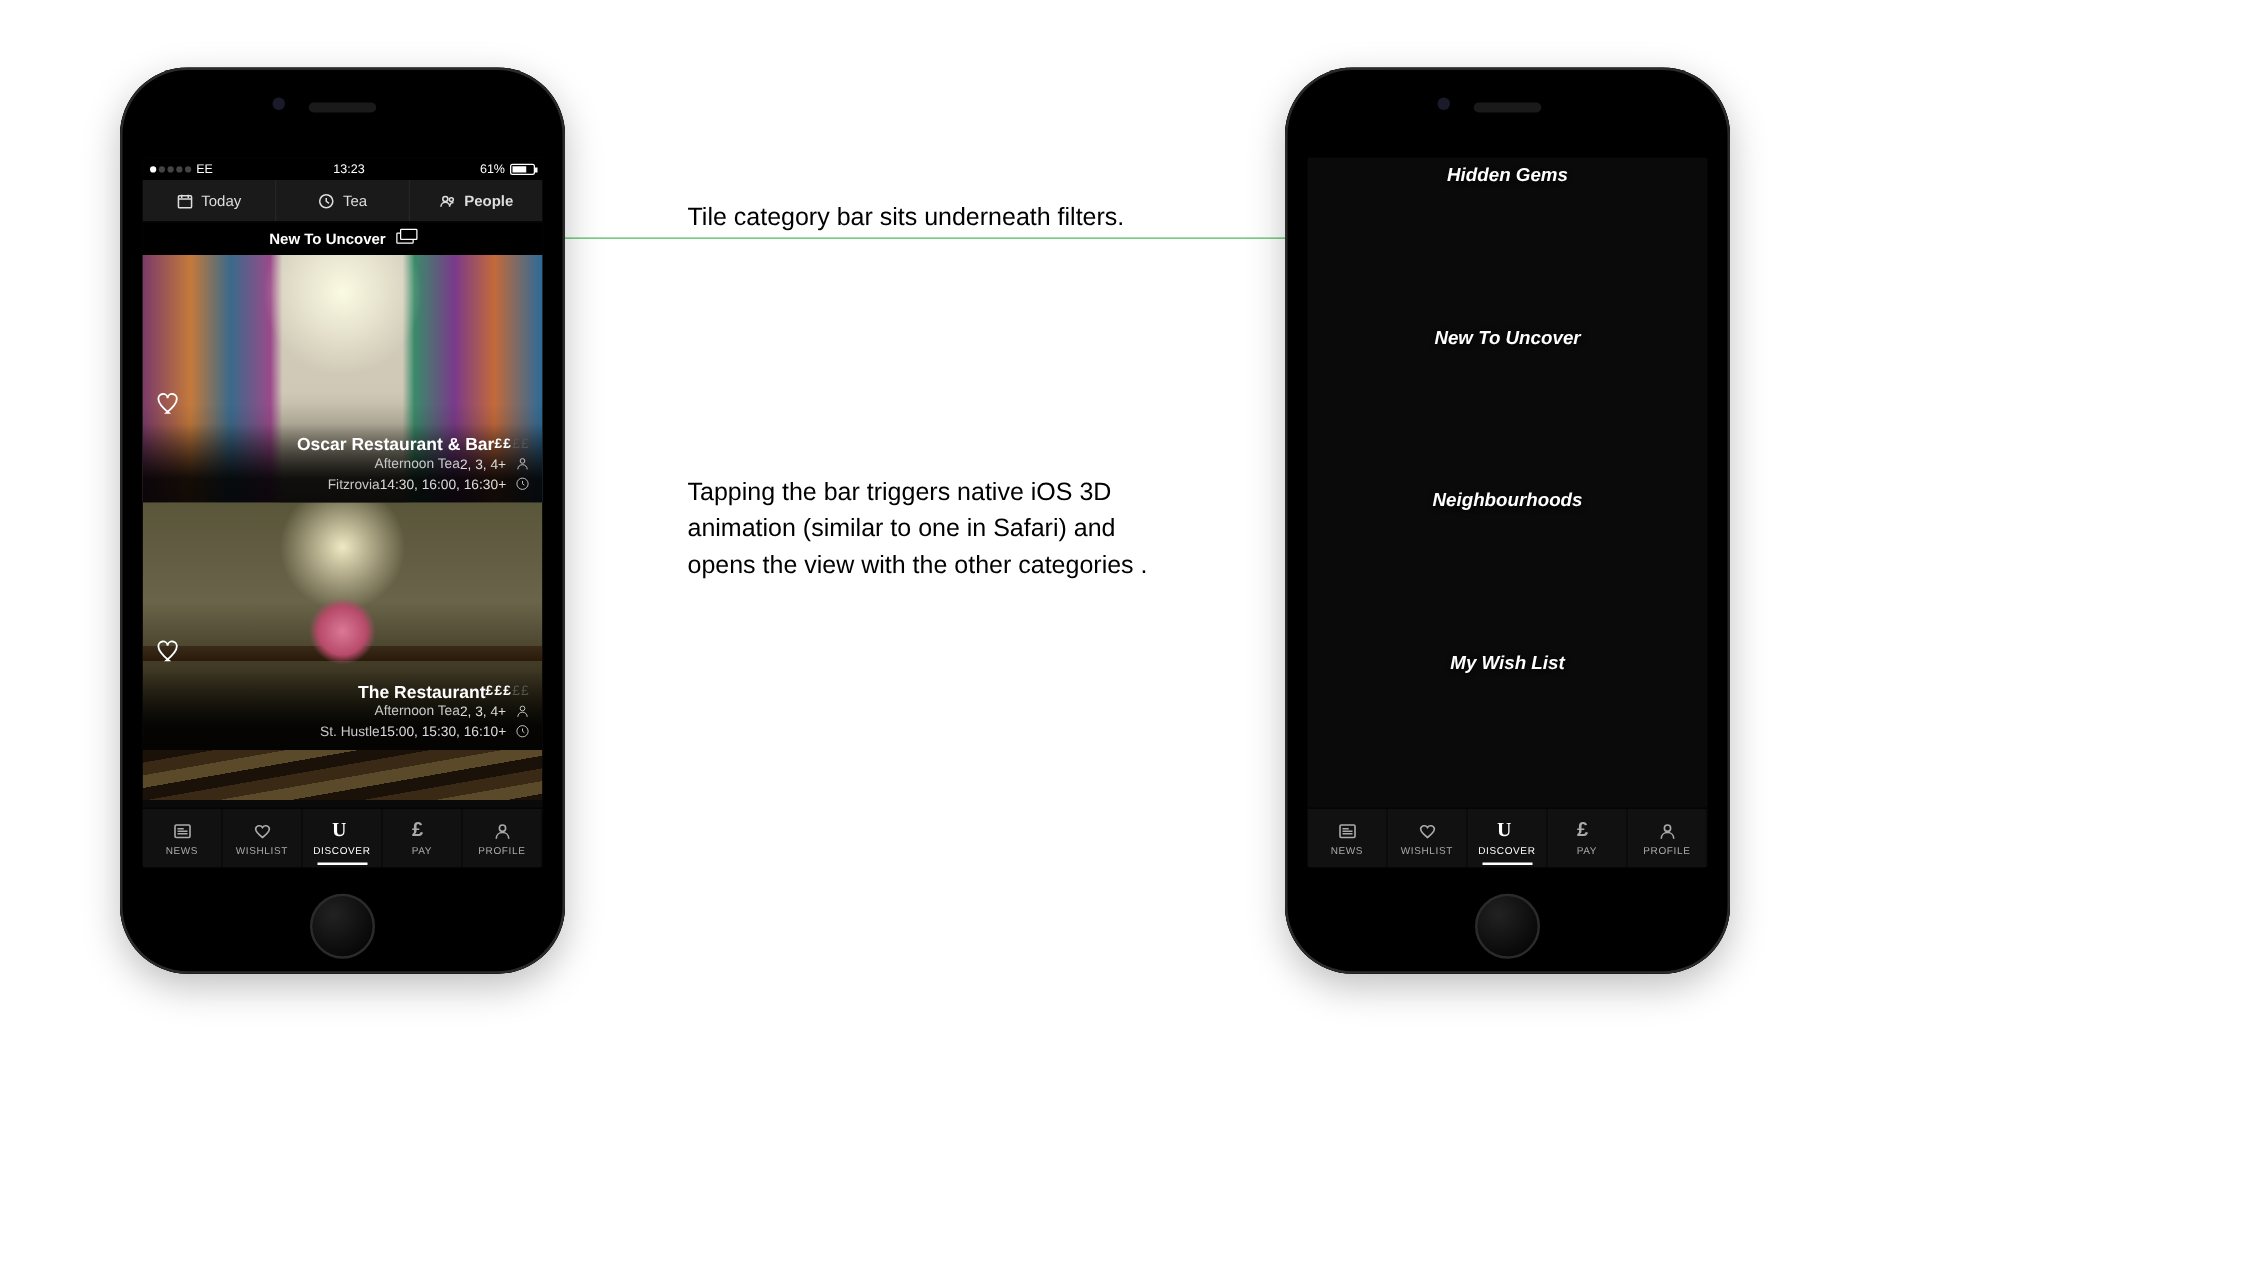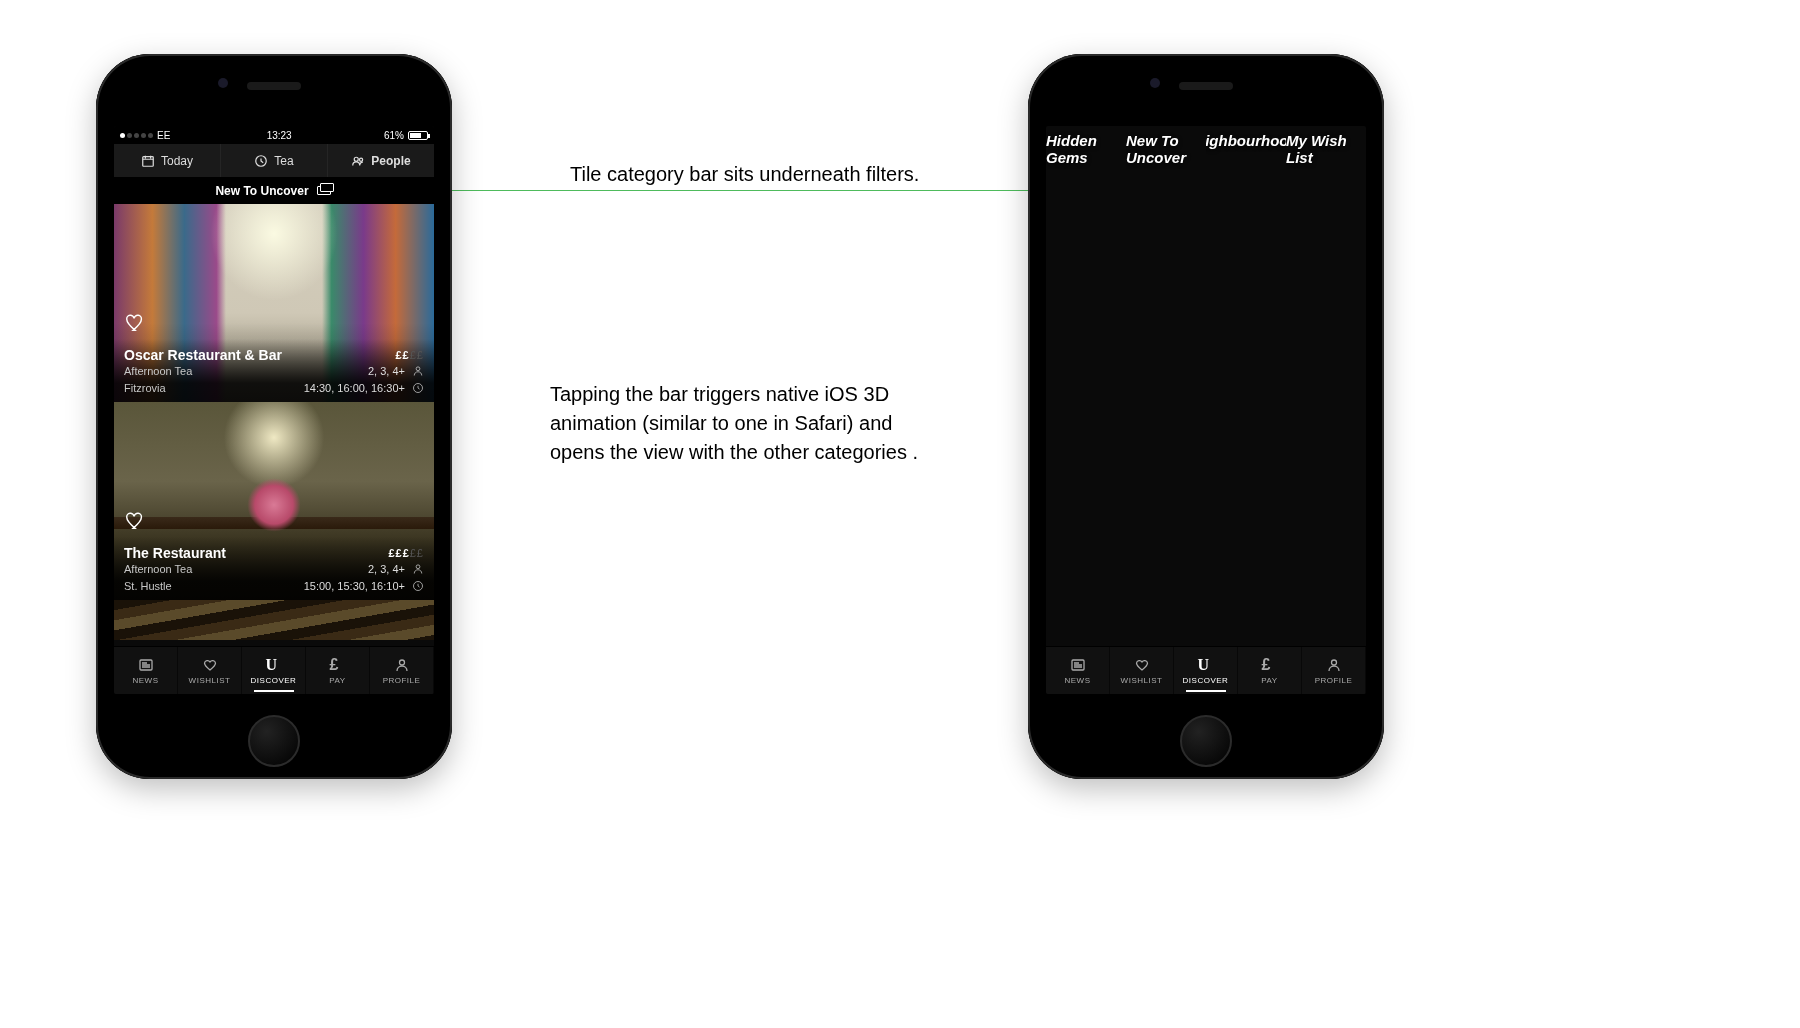--- a/index.html
+++ b/index.html
@@ -119,21 +119,21 @@
   .card .bg { position:absolute; inset:0; }
   .card .overlay {
     position:absolute; left:0; right:0; bottom:0;
     padding:8px 10px 6px 10px;
     background: linear-gradient(180deg, rgba(0,0,0,0) 0%, rgba(0,0,0,0.85) 70%);
   }
   .card .heart {
     position:absolute; left:10px; top:108px;
     width:22px; height:22px;
   }
-  .row { display:flex; justify-content:space-between; align-items:center; }
+  .row { display:flex; justify-content:flex-end; align-items:center; }
   .title { font-weight:700; font-size:14px; }
   .sub { color:#c8c8c8; font-size:11px; line-height:1.5; }
   .right-col { text-align:right; font-size:11px; color:#ddd; }
   .price-active { color:#fff; font-weight:600; letter-spacing:1px; }
   .price-dim { color:#555; letter-spacing:1px; }
   .tiny-icon { display:inline-block; width:12px; height:12px; vertical-align:-2px; margin-left:4px; }
   .card.third {
     height: 40px;
   }
 
@@ -153,21 +153,21 @@
     letter-spacing:0.5px;
     color:#aaa;
     border-right:1px solid rgba(0,0,0,0.5);
   }
   .tab.active { color:#fff; }
   .tab.active .underline { width:40px; height:2px; background:#fff; margin-top:2px; position:absolute; bottom:2px; }
   .tab svg, .tab .glyph { width:16px; height:16px; }
   .glyph { font-size:16px; line-height:1; font-weight:700; }
 
   
-  .tiles { position:absolute; inset:0; top:0; bottom:48px; display:flex; flex-direction:row; }
+  .tiles { position:absolute; inset:0; top:0; bottom:48px; display:flex; flex-direction:column; }
   .tile {
     flex:1;
     position:relative;
     display:flex; align-items:flex-start; justify-content:center;
     padding-top:6px;
     font-weight:700;
     font-size:15px;
     font-style:italic;
     text-shadow: 0 1px 4px rgba(0,0,0,0.9);
     overflow:hidden;
@@ -179,21 +179,21 @@
     z-index:-1;
   }
 
   
   .annotation {
     position:absolute;
     font-size:20px;
     color:#000;
     line-height:1.45;
   }
-  .ann1 { left:570px; top:160px; }
+  .ann1 { left:550px; top:160px; }
   .ann2 { left:550px; top:380px; width:400px; }
   .ann-line {
     position:absolute;
     height:1px;
     background:#22aa33;
     opacity:0.8;
   }
   .ann-line.l1 { left:362px; top:190px; width:685px; }
   .ann-dot {
     position:absolute; width:16px; height:16px; background:#1da843; border-radius:50%;

